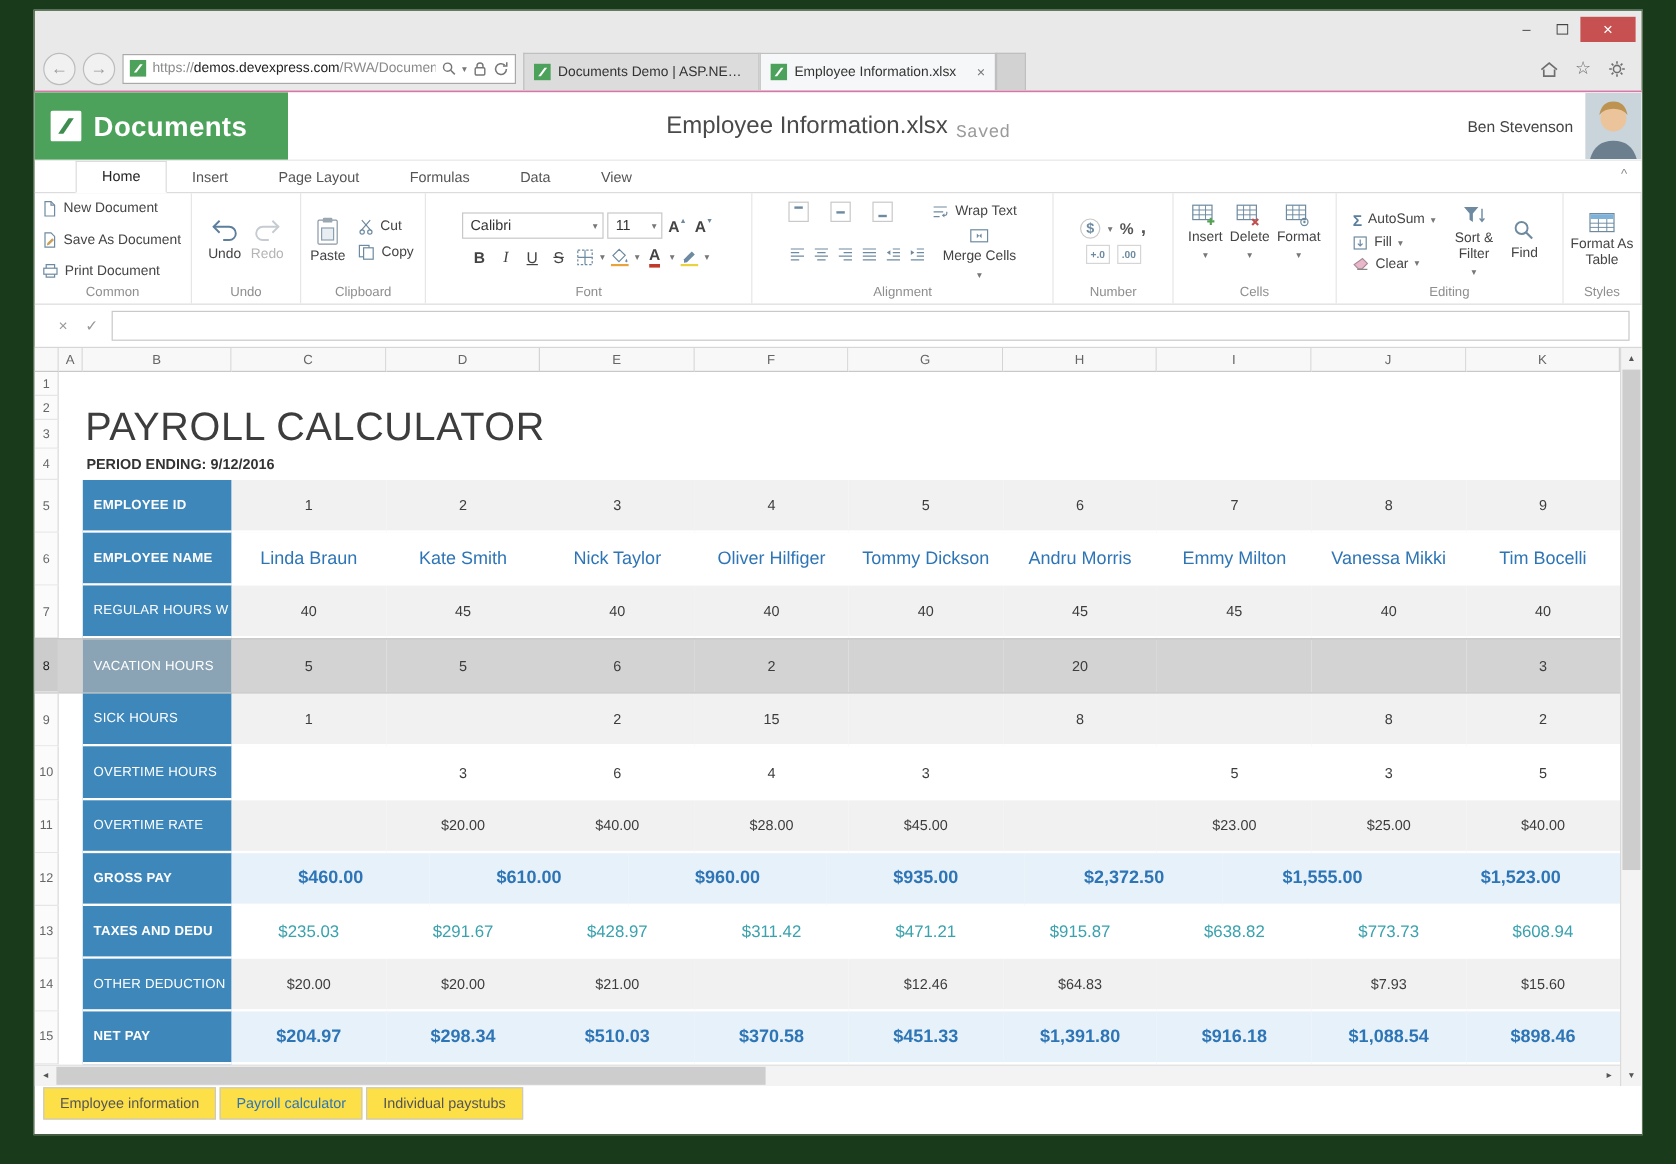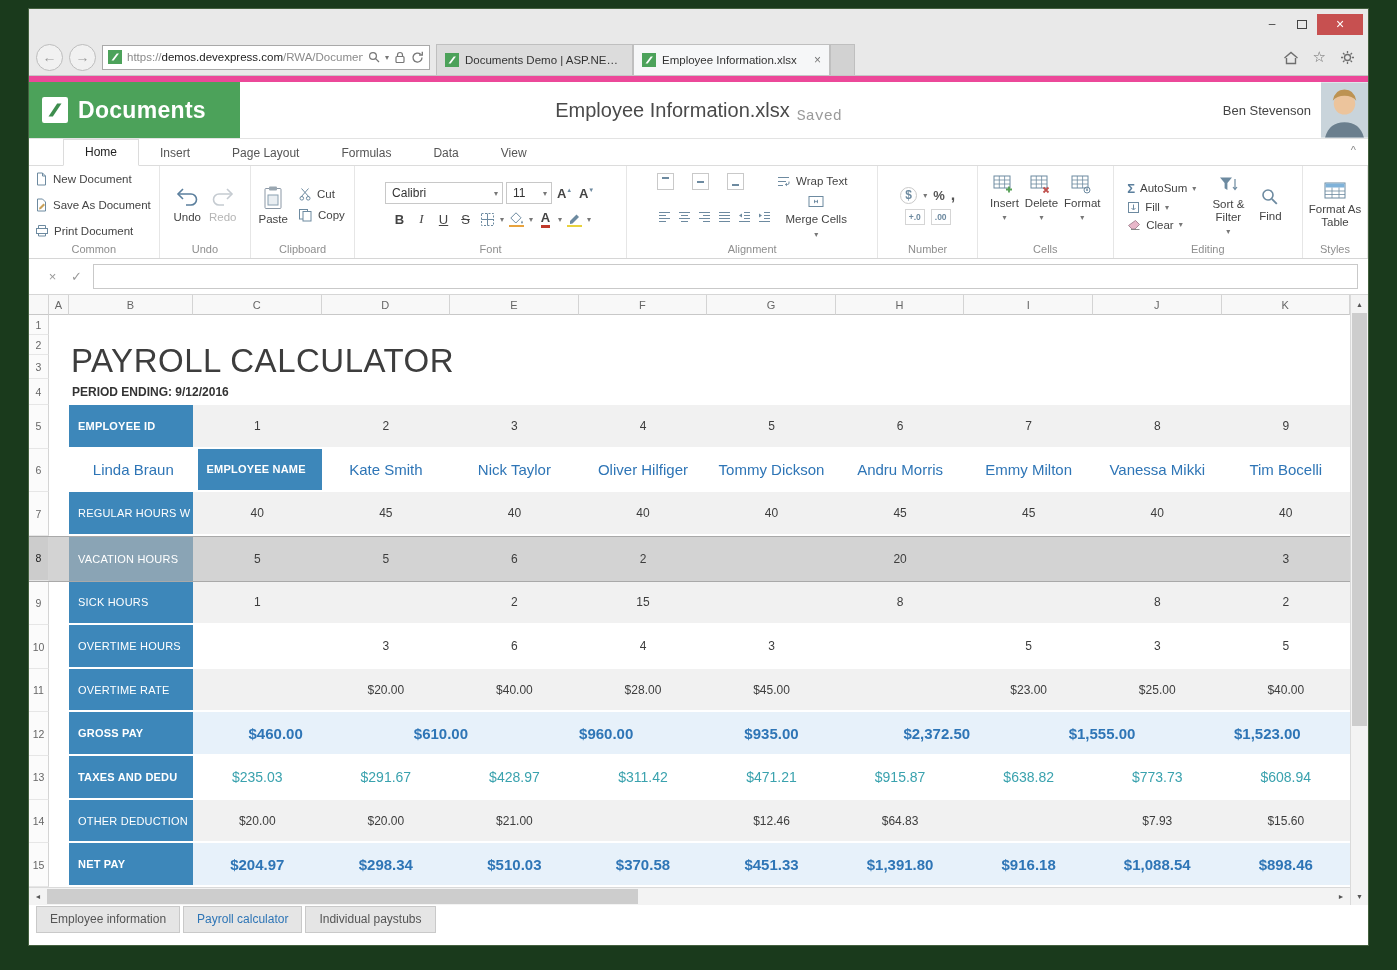--- a/index.html
+++ b/index.html
@@ -34,21 +34,21 @@
           color:#333; background:#dcdcdc; border:1px solid #bfbfbf; border-bottom:none;
           white-space:nowrap; overflow:hidden; }
   .btab.active { background:#f6f7f8; }
   .btab .tlabel { overflow:hidden; text-overflow:ellipsis; flex:1; }
   .btab .bclose { color:#777; font-size:12px; flex:none; }
   .btabstub { width:25px; background:#d2d2d2; border:1px solid #bfbfbf; border-bottom:none; }
   .navicons { margin-left:auto; display:flex; align-items:center; gap:14px; padding-right:5px; color:#6e6e6e; }
   .navicons .star { font-size:15px; }
 
   
-  .app { flex:1; min-height:0; background:#fff; border-top:6px solid #ec4899; display:flex; flex-direction:column; }
+  .app { flex:1; min-height:0; background:#fff; border-top:1px solid #ec4899; display:flex; flex-direction:column; }
 
   .appheader { height:57px; flex:none; position:relative; display:flex; align-items:center;
                border-bottom:1px solid #e3e3e3; background:#fff; }
   .logo { width:211px; height:100%; background:#4ca25a; color:#fff; display:flex; align-items:center;
           gap:10px; padding-left:13px; font-size:23px; font-weight:700; letter-spacing:.3px; flex:none; }
   .apptitle { position:absolute; left:0; right:0; text-align:center; font-size:20px; color:#4a4a4a; pointer-events:none; }
   .apptitle .saved { font-size:15px; color:#9b9b9b; margin-left:7px; display:inline-block; transform:translateY(3px);font-family:Liberation Mono, monospace; }
   .userbox { margin-left:auto; display:flex; align-items:center; gap:10px; height:100%; font-size:13px; color:#444; }
   .avatar { width:47px; height:100%; display:block; }
 
@@ -142,21 +142,21 @@
   .hscroll { height:18px; flex:none; display:flex; align-items:center; background:#f3f3f3; border-top:1px solid #dadada; }
   .harrow { width:18px; text-align:center; font-size:7px; color:#555; }
   .htrack { flex:1; height:100%; position:relative; }
   .hthumb { position:absolute; left:0; top:1px; bottom:1px; width:46%; background:#cdcdcd; }
   .vscroll { width:18px; flex:none; display:flex; flex-direction:column; background:#f3f3f3; border-left:1px solid #dadada; }
   .varrow { height:18px; flex:none; display:flex; align-items:center; justify-content:center; font-size:7px; color:#555; }
   .vtrack { flex:1; position:relative; }
   .vthumb { position:absolute; top:0; left:1px; right:1px; height:72%; background:#cdcdcd; }
 
   .stabs { height:29px; flex:none; display:flex; align-items:center; gap:3px; padding-left:7px; background:#fff; }
-  .stab { border:1px solid #c9c9c9; padding:5px 13px 6px; font-size:12px; color:#555; background:#e5e5e5; white-space:nowrap; }
+  .stab { border:1px solid #c9c9c9; padding:5px 13px 6px; font-size:12px; color:#555; background:#fde047; white-space:nowrap; }
   .stab.active { color:#2e75b6; }
   .winfill { height:11px; flex:none; background:#fff; }
 
   svg { display:block; }
 </style>
 </head>
 <body>
 
 <div class="window">
 
@@ -631,22 +631,22 @@
                 <div class="cell v w-v vs-plain">4</div>
                 <div class="cell v w-v vs-plain">5</div>
                 <div class="cell v w-v vs-plain">6</div>
                 <div class="cell v w-v vs-plain">7</div>
                 <div class="cell v w-v vs-plain">8</div>
                 <div class="cell v w-v vs-plain">9</div>
               </div>
               <div class="grow d band-white">
                 <div class="gut">6</div>
                 <div class="cell ca w-a"></div>
+                <div class="cell lab w-b lb">EMPLOYEE NAME</div>
                 <div class="cell v w-v vs-name">Linda Braun</div>
-                <div class="cell lab w-b lb">EMPLOYEE NAME</div>
                 <div class="cell v w-v vs-name">Kate Smith</div>
                 <div class="cell v w-v vs-name">Nick Taylor</div>
                 <div class="cell v w-v vs-name">Oliver Hilfiger</div>
                 <div class="cell v w-v vs-name">Tommy Dickson</div>
                 <div class="cell v w-v vs-name">Andru Morris</div>
                 <div class="cell v w-v vs-name">Emmy Milton</div>
                 <div class="cell v w-v vs-name">Vanessa Mikki</div>
                 <div class="cell v w-v vs-name">Tim Bocelli</div>
               </div>
               <div class="grow d band-gray">

